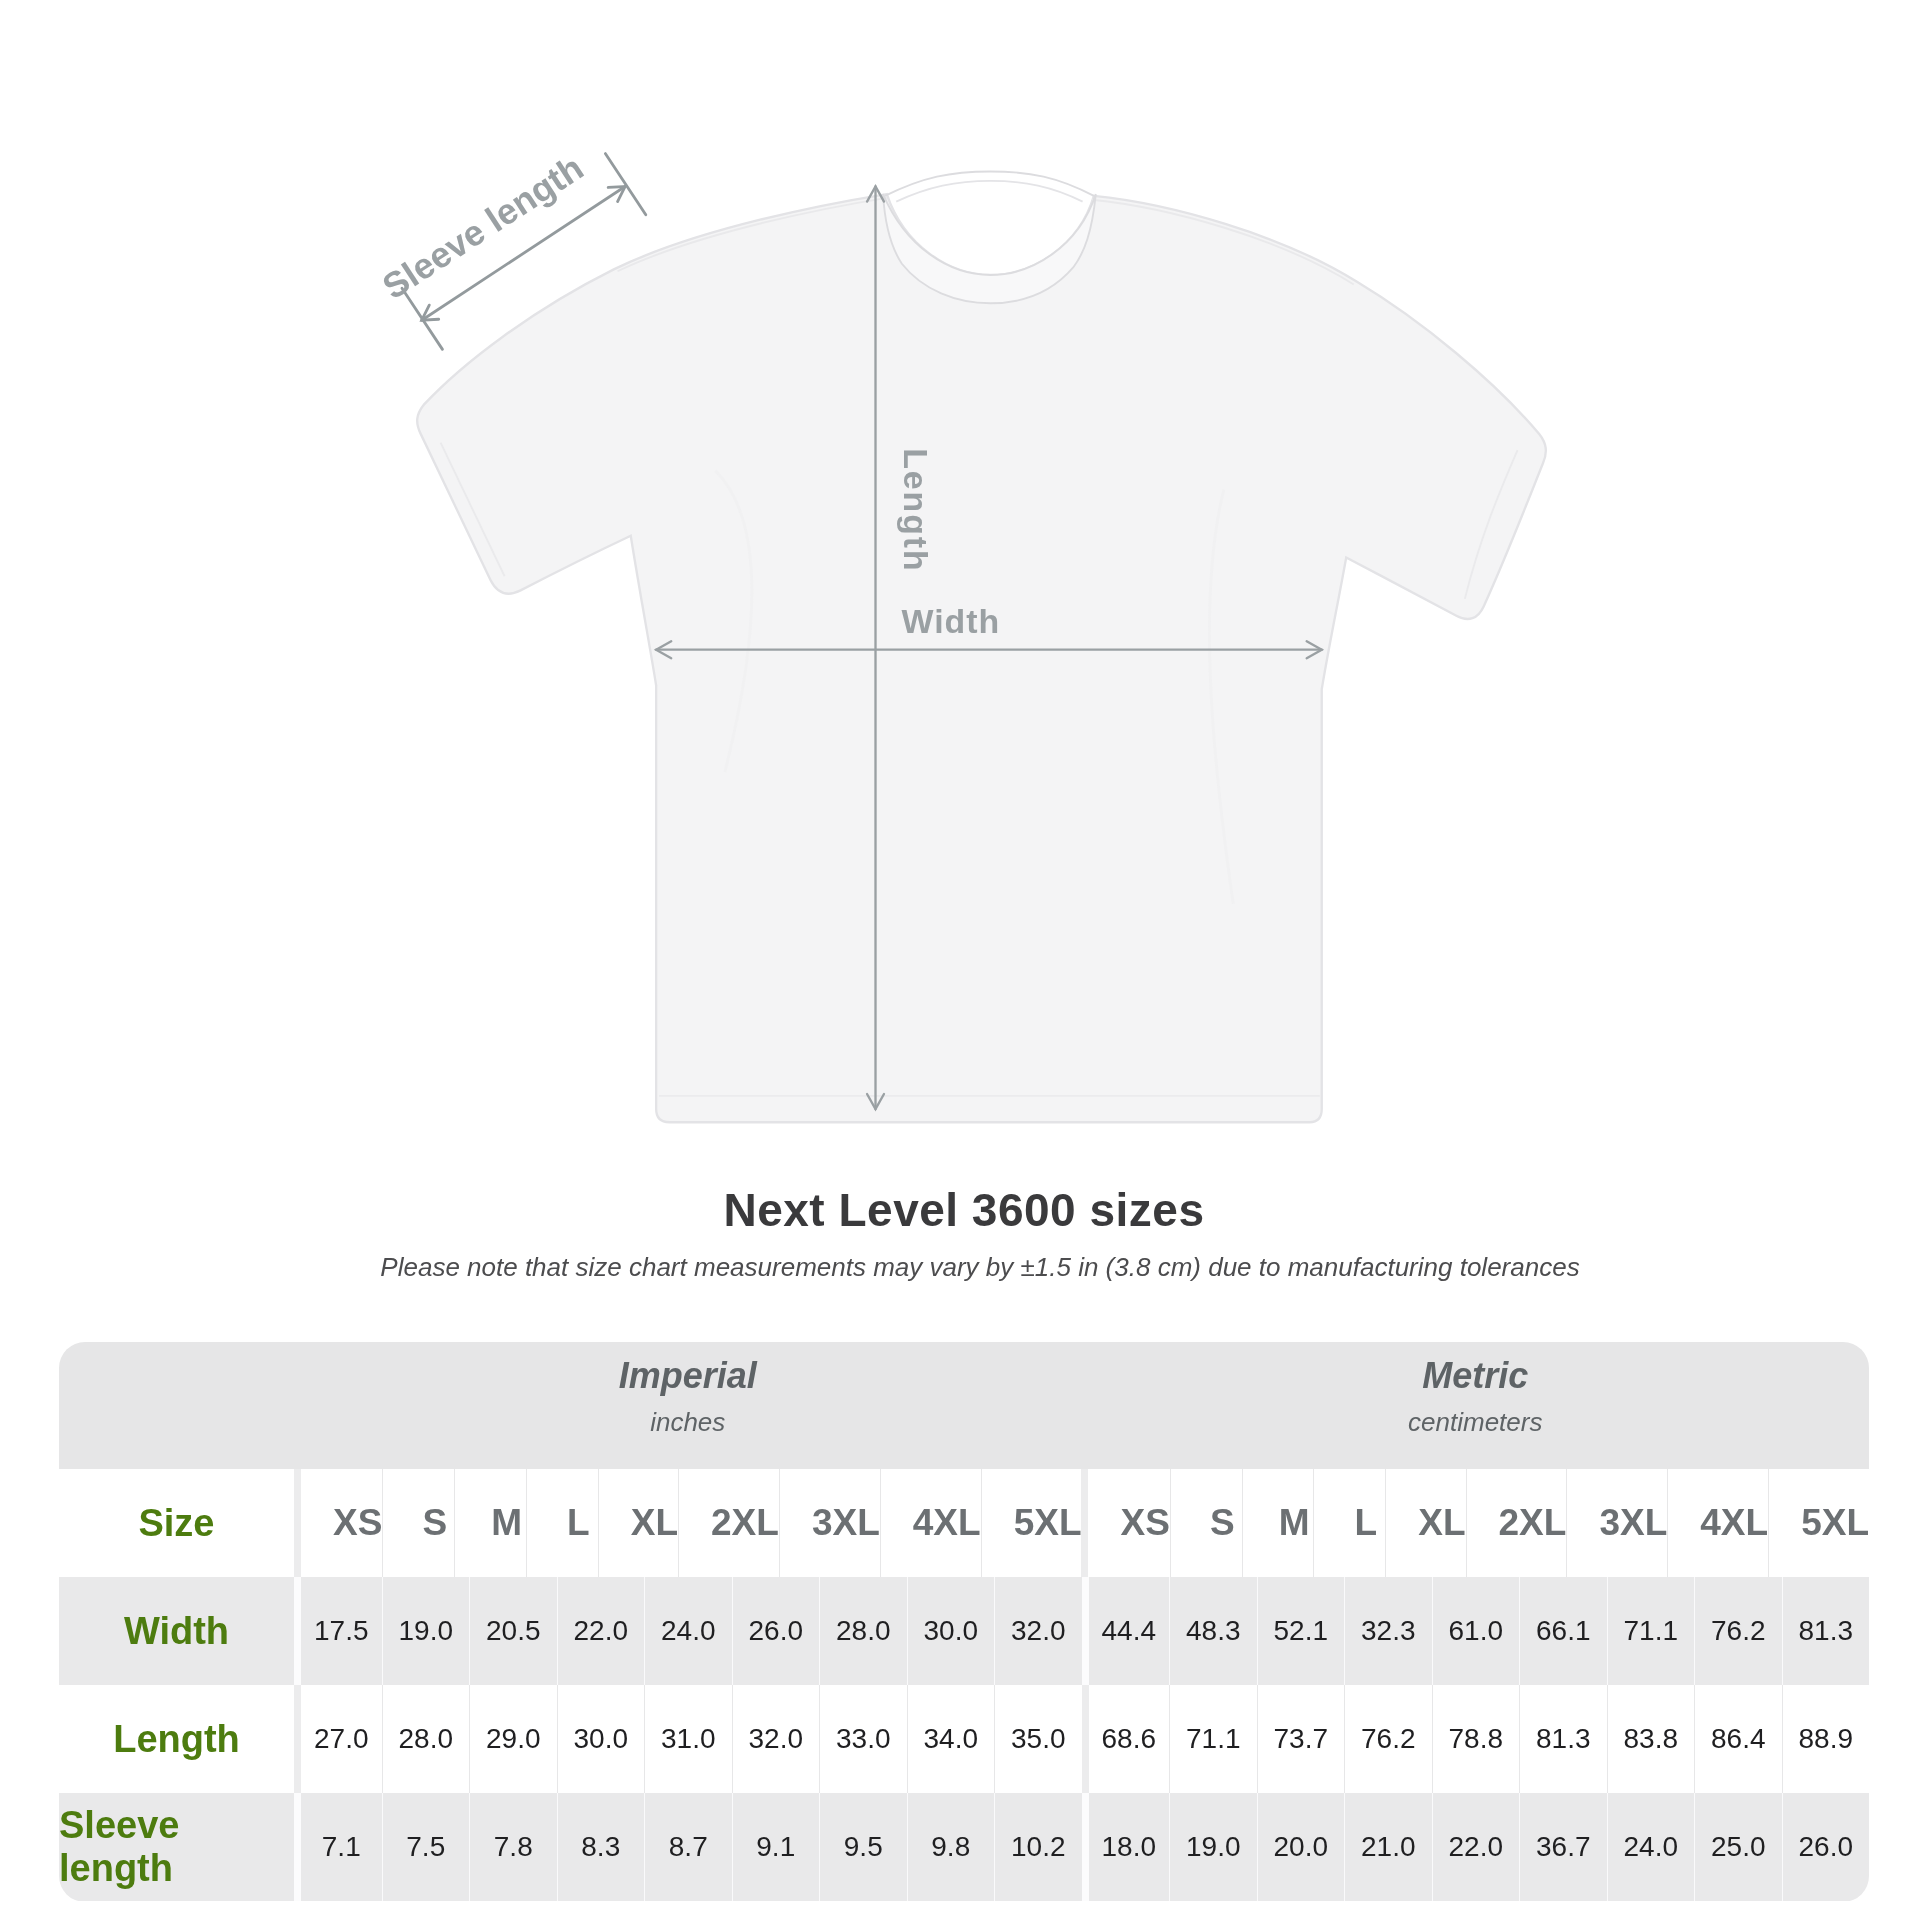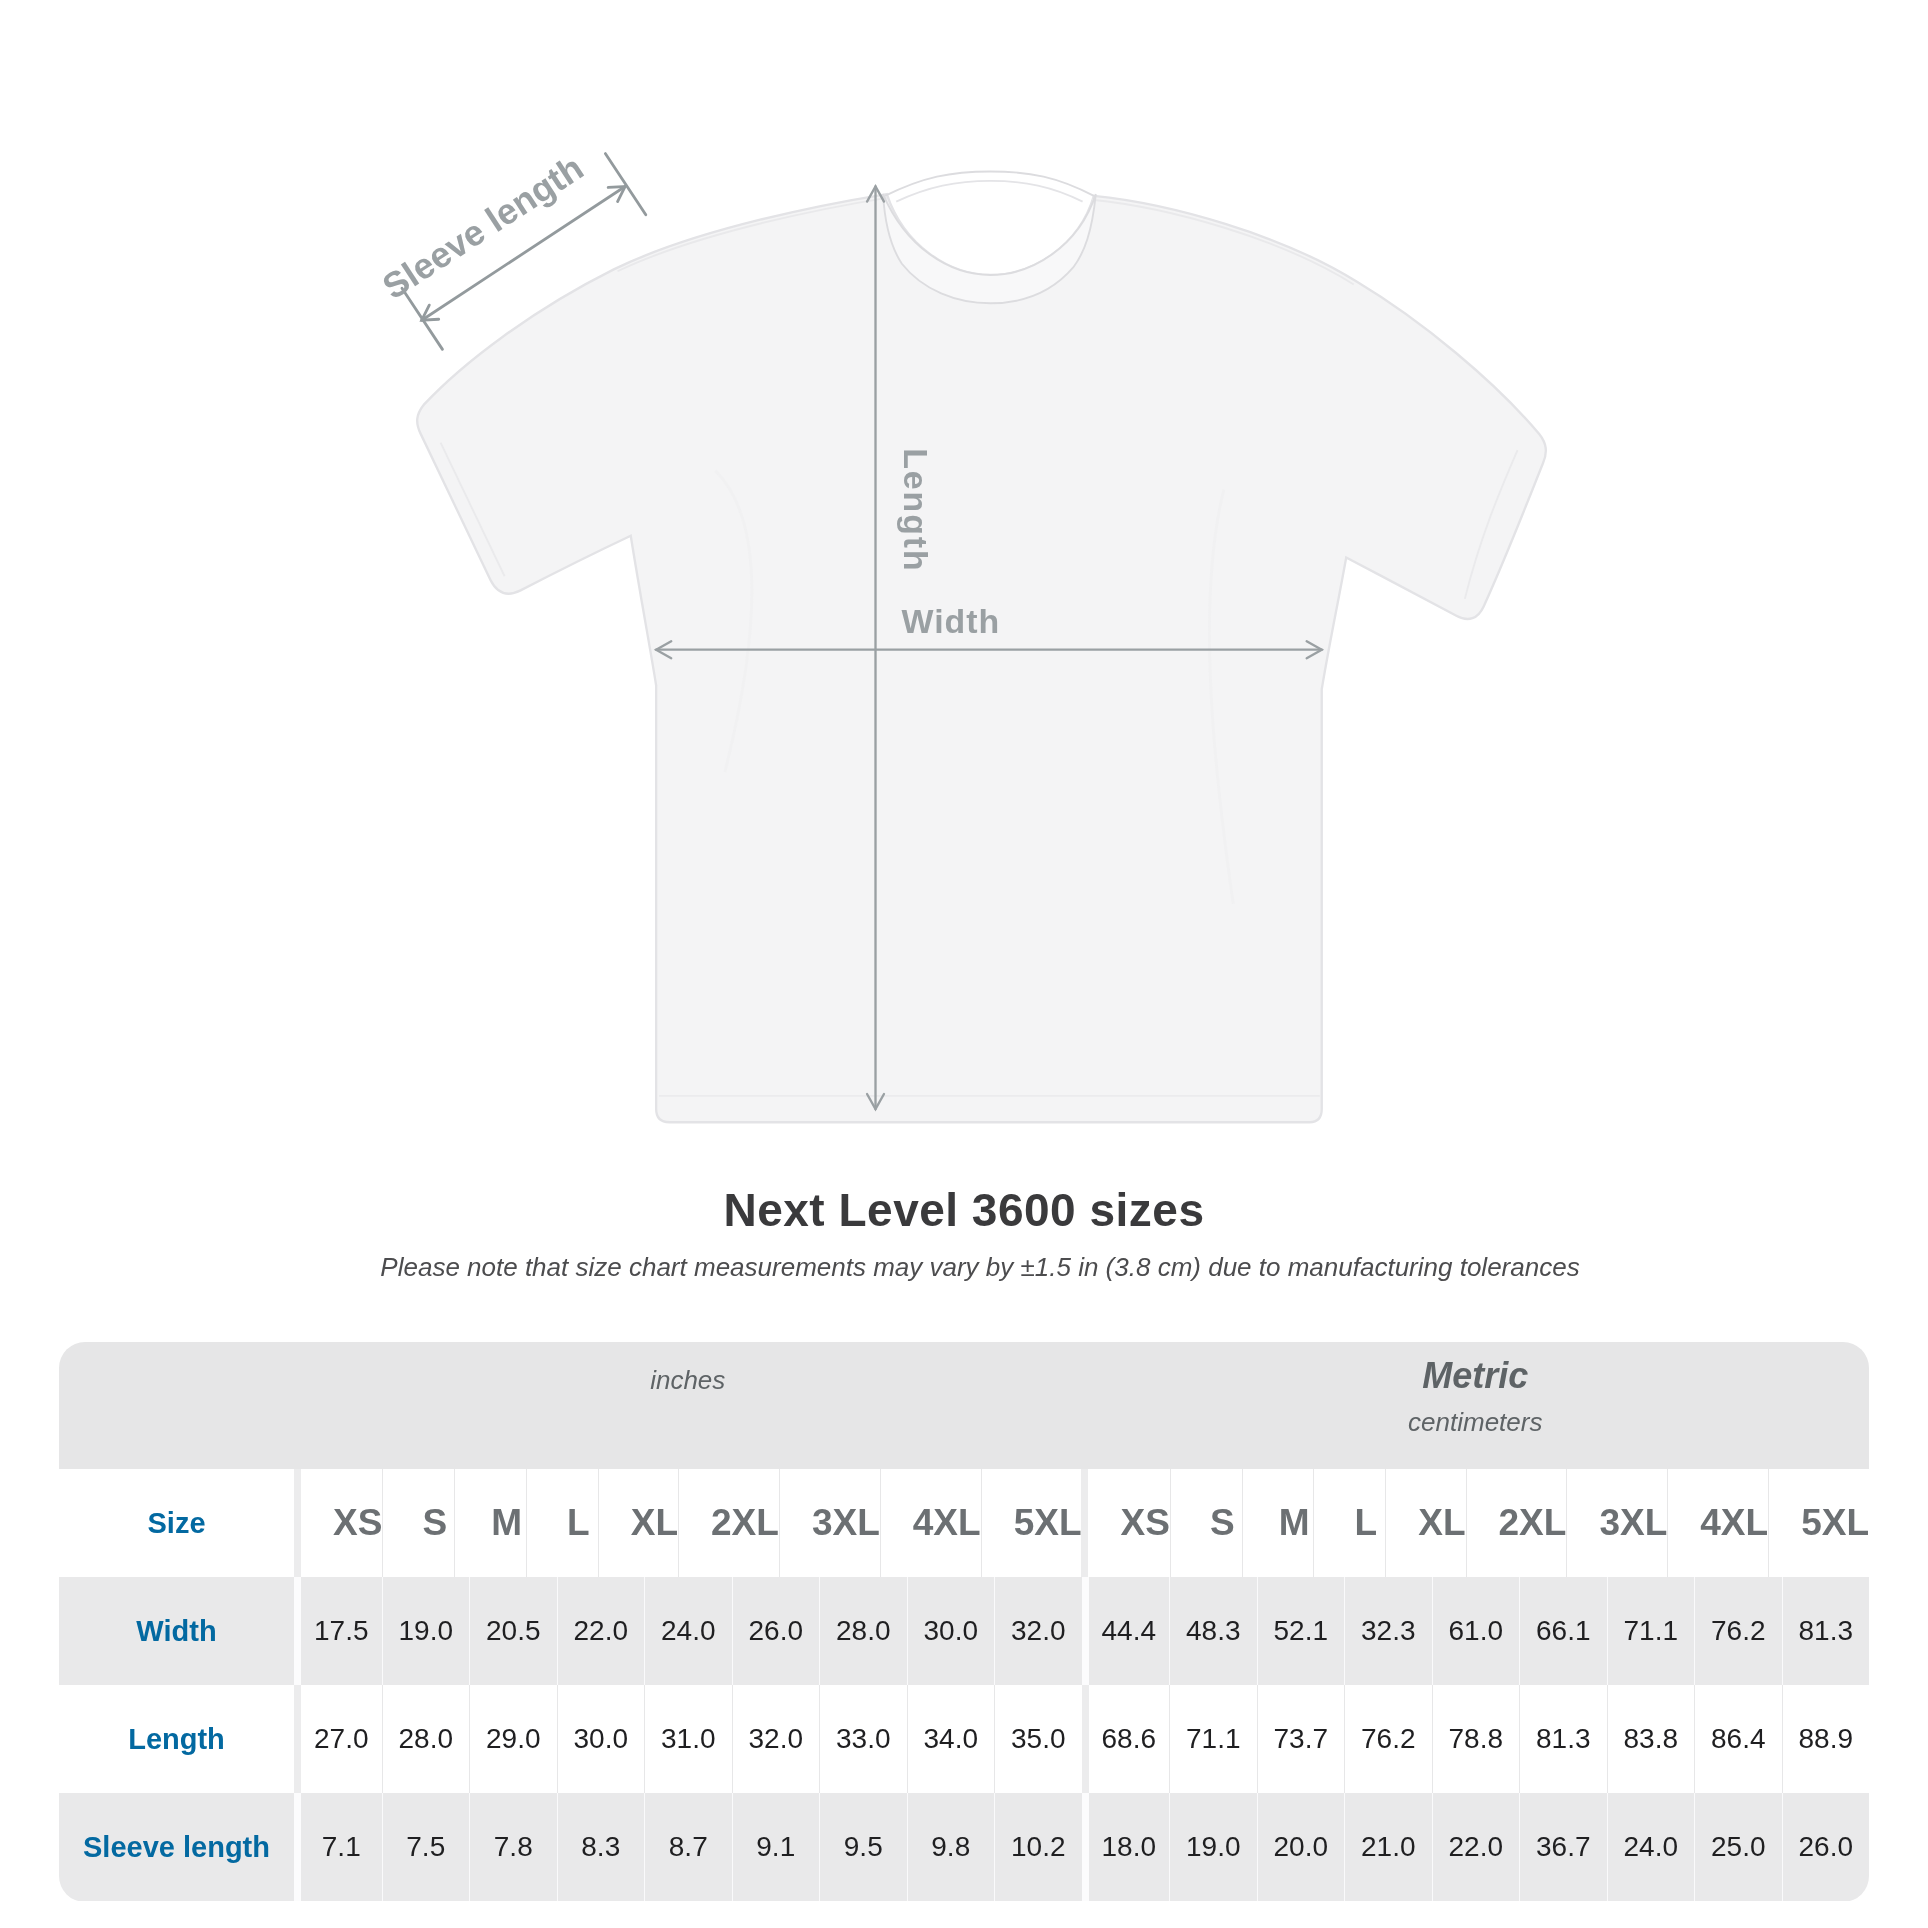--- a/index.html
+++ b/index.html
@@ -43,21 +43,21 @@
   .cell{
     display:flex;align-items:center;justify-content:center;
     font-size:28px;color:#1f1f21;border-left:1.9px solid transparent;
   }
   .t-row.white .cell{border-left-color:#e7e7e8;}
   .t-row.gray  .cell{border-left-color:#fafafb;}
   .t-row .cell.thick{border-left-width:7.5px;}
   .t-row.white .cell.thick{border-left-color:#ececed;}
   .t-row.gray  .cell.thick{border-left-color:#fcfcfd;text-align:center;}
   .t-row .cell.label-cell{
-    border-left:none;font-weight:bold;color:#0369a1;font-size:29px;
+    border-left:none;font-weight:bold;color:#4d7c0f;font-size:38px;
   }
   .t-row .cell.hcell{font-weight:bold;color:#6c7073;font-size:37px;padding-left:32px;}
 </style>
 </head>
 <body>
 
 <div class="sheet">
 
   <div class="diagram">
     <svg width="1928" height="1177" viewBox="0 0 2048 1250">
@@ -127,20 +127,21 @@
       <text class="dim-label" x="1010" y="672" text-anchor="middle" font-size="36" fill="#a9aeb1" letter-spacing="1">Width</text>
     </svg>
   </div>
 
   <div class="page-title">Next Level 3600 sizes</div>
   <div class="page-subtitle">Please note that size chart measurements may vary by ±1.5 in (3.8 cm) due to manufacturing tolerances</div>
 
   <div class="size-table">
     <div class="units-band">
       <div class="unit-group imperial">
+        <div class="unit-label">Imperial</div>
         <div class="unit-sub">inches</div>
       </div>
       <div class="unit-group metric">
         <div class="unit-label">Metric</div>
         <div class="unit-sub">centimeters</div>
       </div>
     </div>
     <div class="t-row white">
         <div class="cell label-cell">Size</div>
         <div class="cell hcell thick">XS</div>

